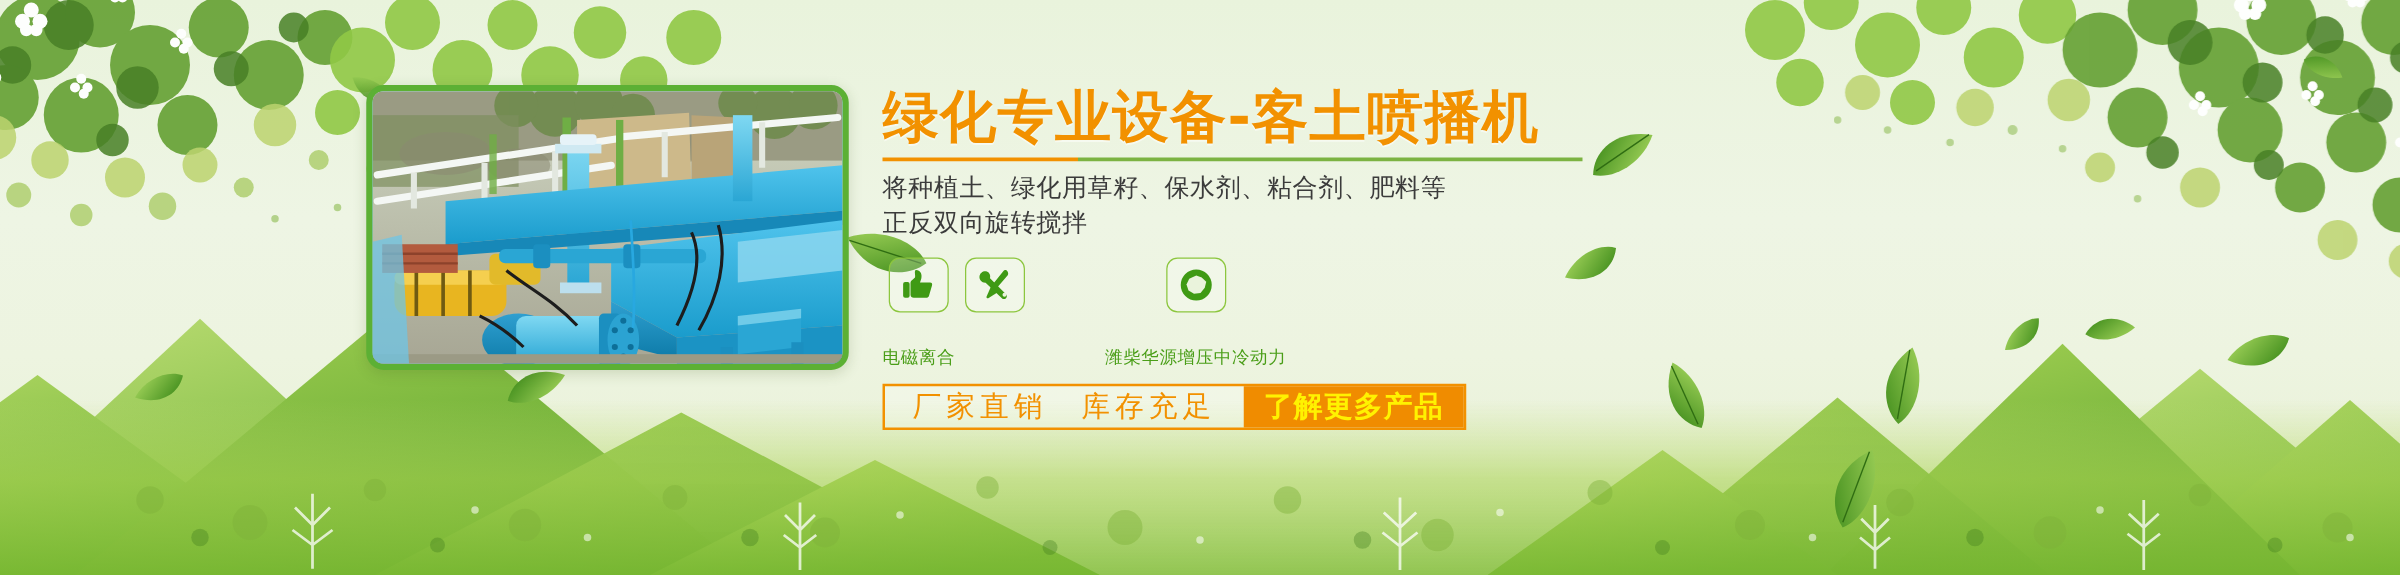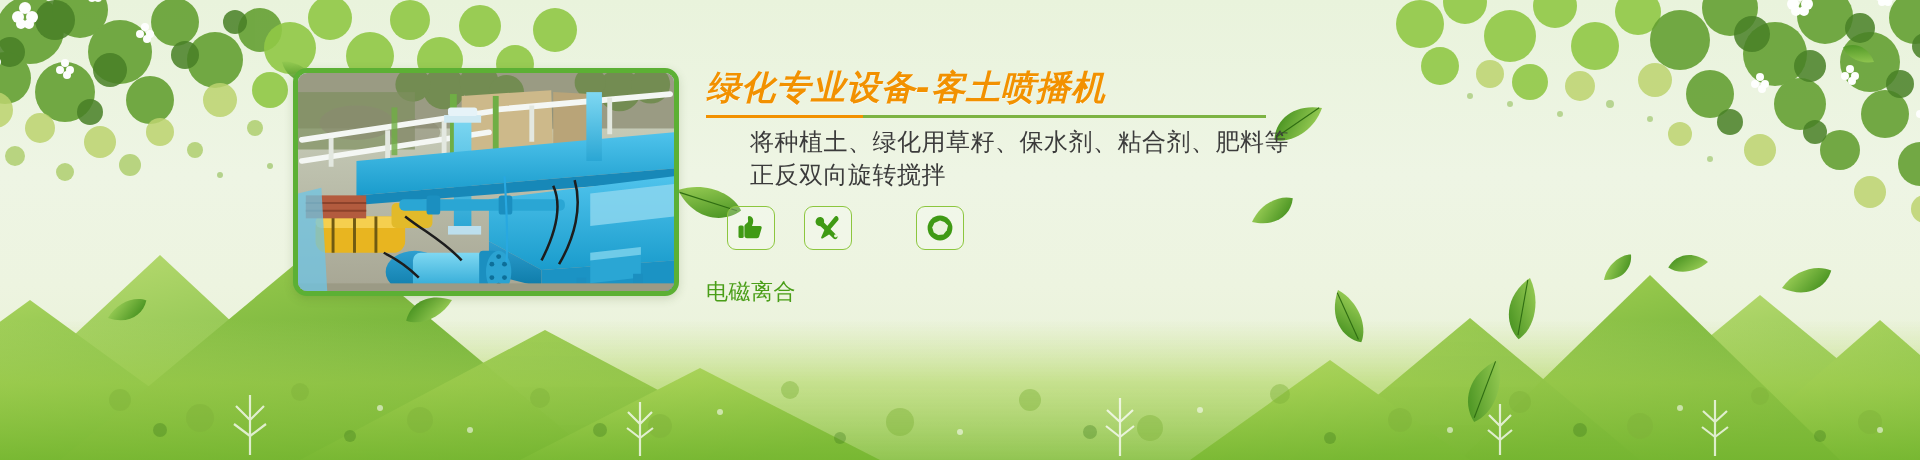--- a/index.html
+++ b/index.html
@@ -56,64 +56,62 @@
   }
   .photo-frame svg { display:block; width:100%; height:100%; }
 
   
   .content {
     position:absolute;
     left:706px; top:70px;
     width:820px;
   }
   .headline {
-    font-size:34px;
+    font-size:45px;
     line-height:1.05;
     font-weight:bold;
     color:#f29100;
     letter-spacing:1px;
     white-space:nowrap;
     text-shadow:0 1px 0 rgba(255,255,255,0.5);
-    font-style:italic;
   }
   .rule {
     margin-top:9px;
     width:560px;
     height:3px;
     background:linear-gradient(to right,#f29100 0%,#f29100 28%,#7cb342 28%,#7cb342 100%);
   }
   .sub {
     margin-top:8px;
-    font-size:24px;
+    font-size:20px;
     line-height:1.38;
     color:#3b3b3b;
     letter-spacing:0.5px;
     white-space:nowrap;
-    margin-left:44px;
   }
 
   
   .features {
     margin-top:14px;
     display:flex;
     align-items:flex-start;
   }
   .feature { text-align:center; }
   .feature + .feature { margin-left:8px; }
   .feat-icon {
     width:48px; height:44px;
     margin:0 auto 6px auto;
     border:1.5px solid #8cc63e;
     border-radius:9px;
     background:rgba(255,255,255,0.22);
     display:flex; align-items:center; justify-content:center;
   }
   .feat-icon svg { display:block; }
   .feat-label {
-    font-size:22px;
+    font-size:14px;
     color:#4a9e18;
     letter-spacing:0.5px;
     white-space:nowrap;
     margin-top:27px;
   }
 
   
   .cta {
     margin-top:12px;
     display:inline-flex;
@@ -681,20 +679,25 @@
       <div class="feature" style="margin-left:64px">
         <div class="feat-icon">
           <svg width="30" height="28" viewBox="0 0 30 28">
             <g fill="#3f9a14">
               <circle cx="15" cy="14" r="12.4"></circle>
               <path d="M15,6.4 L19.4,8 L23,11.4 L21.8,16.2 L18.4,20.4 L13.2,21 L8.8,18.4
                        L7.2,13.6 L9.4,9 Z" fill="#eaf3dc"></path>
             </g>
           </svg>
         </div>
+        <div class="feat-label">潍柴华源增压中冷动力</div>
       </div>
 
     </div>
 
+    <div class="cta">
+      <div class="cta-text">厂家直销　库存充足</div>
+      <div class="cta-button">了解更多产品</div>
+    </div>
 
   </div>
 
 </div>
 
 </body></html>

